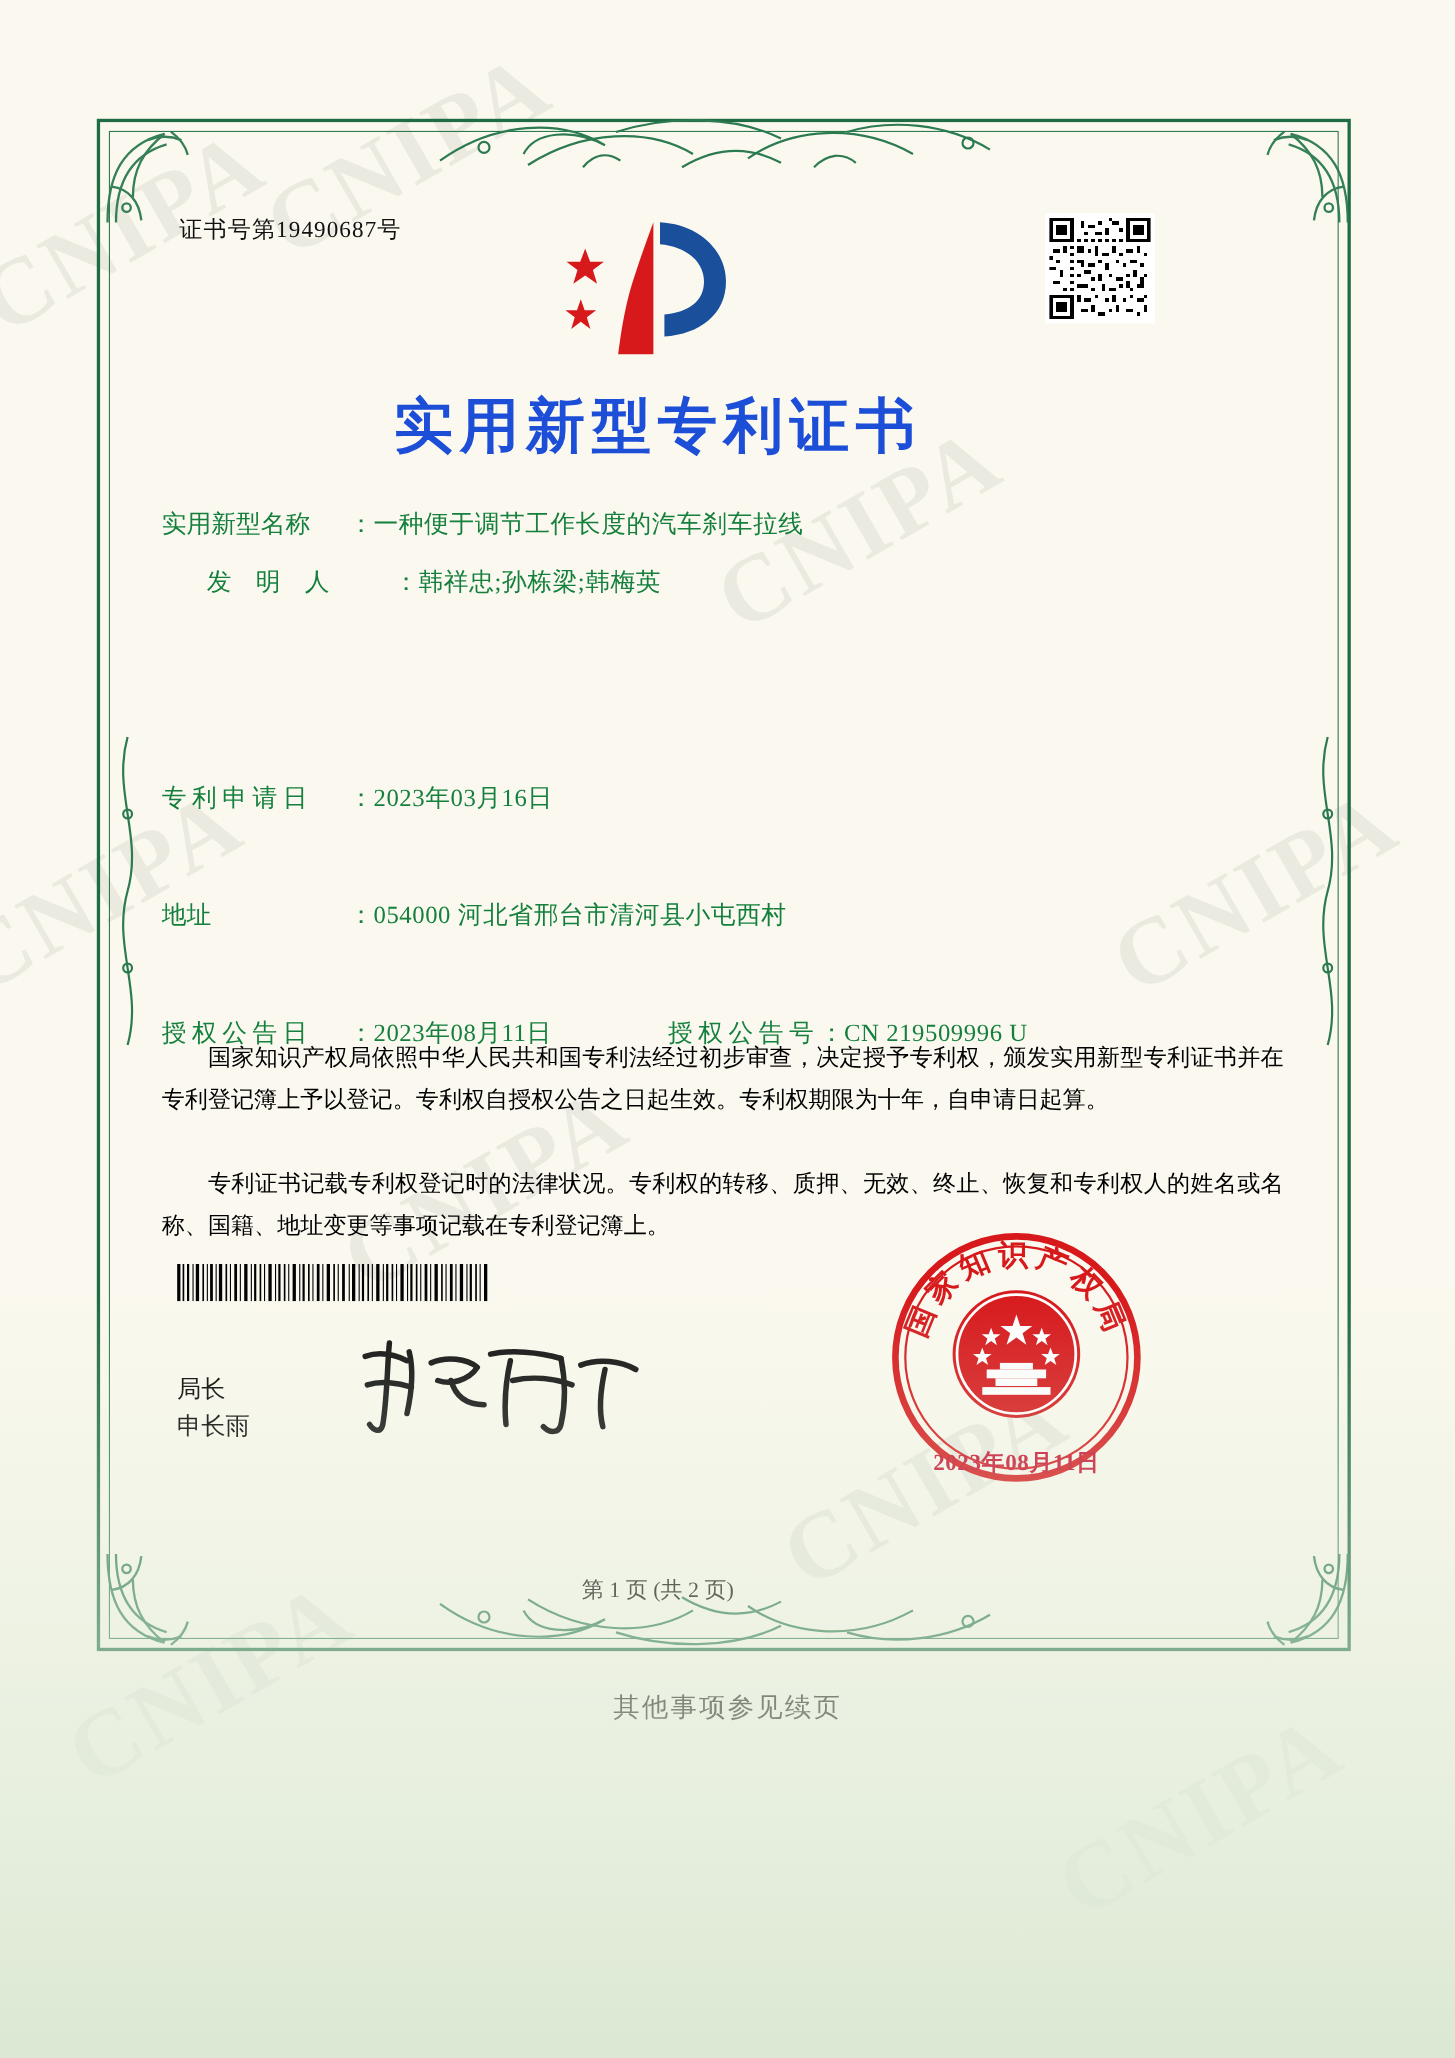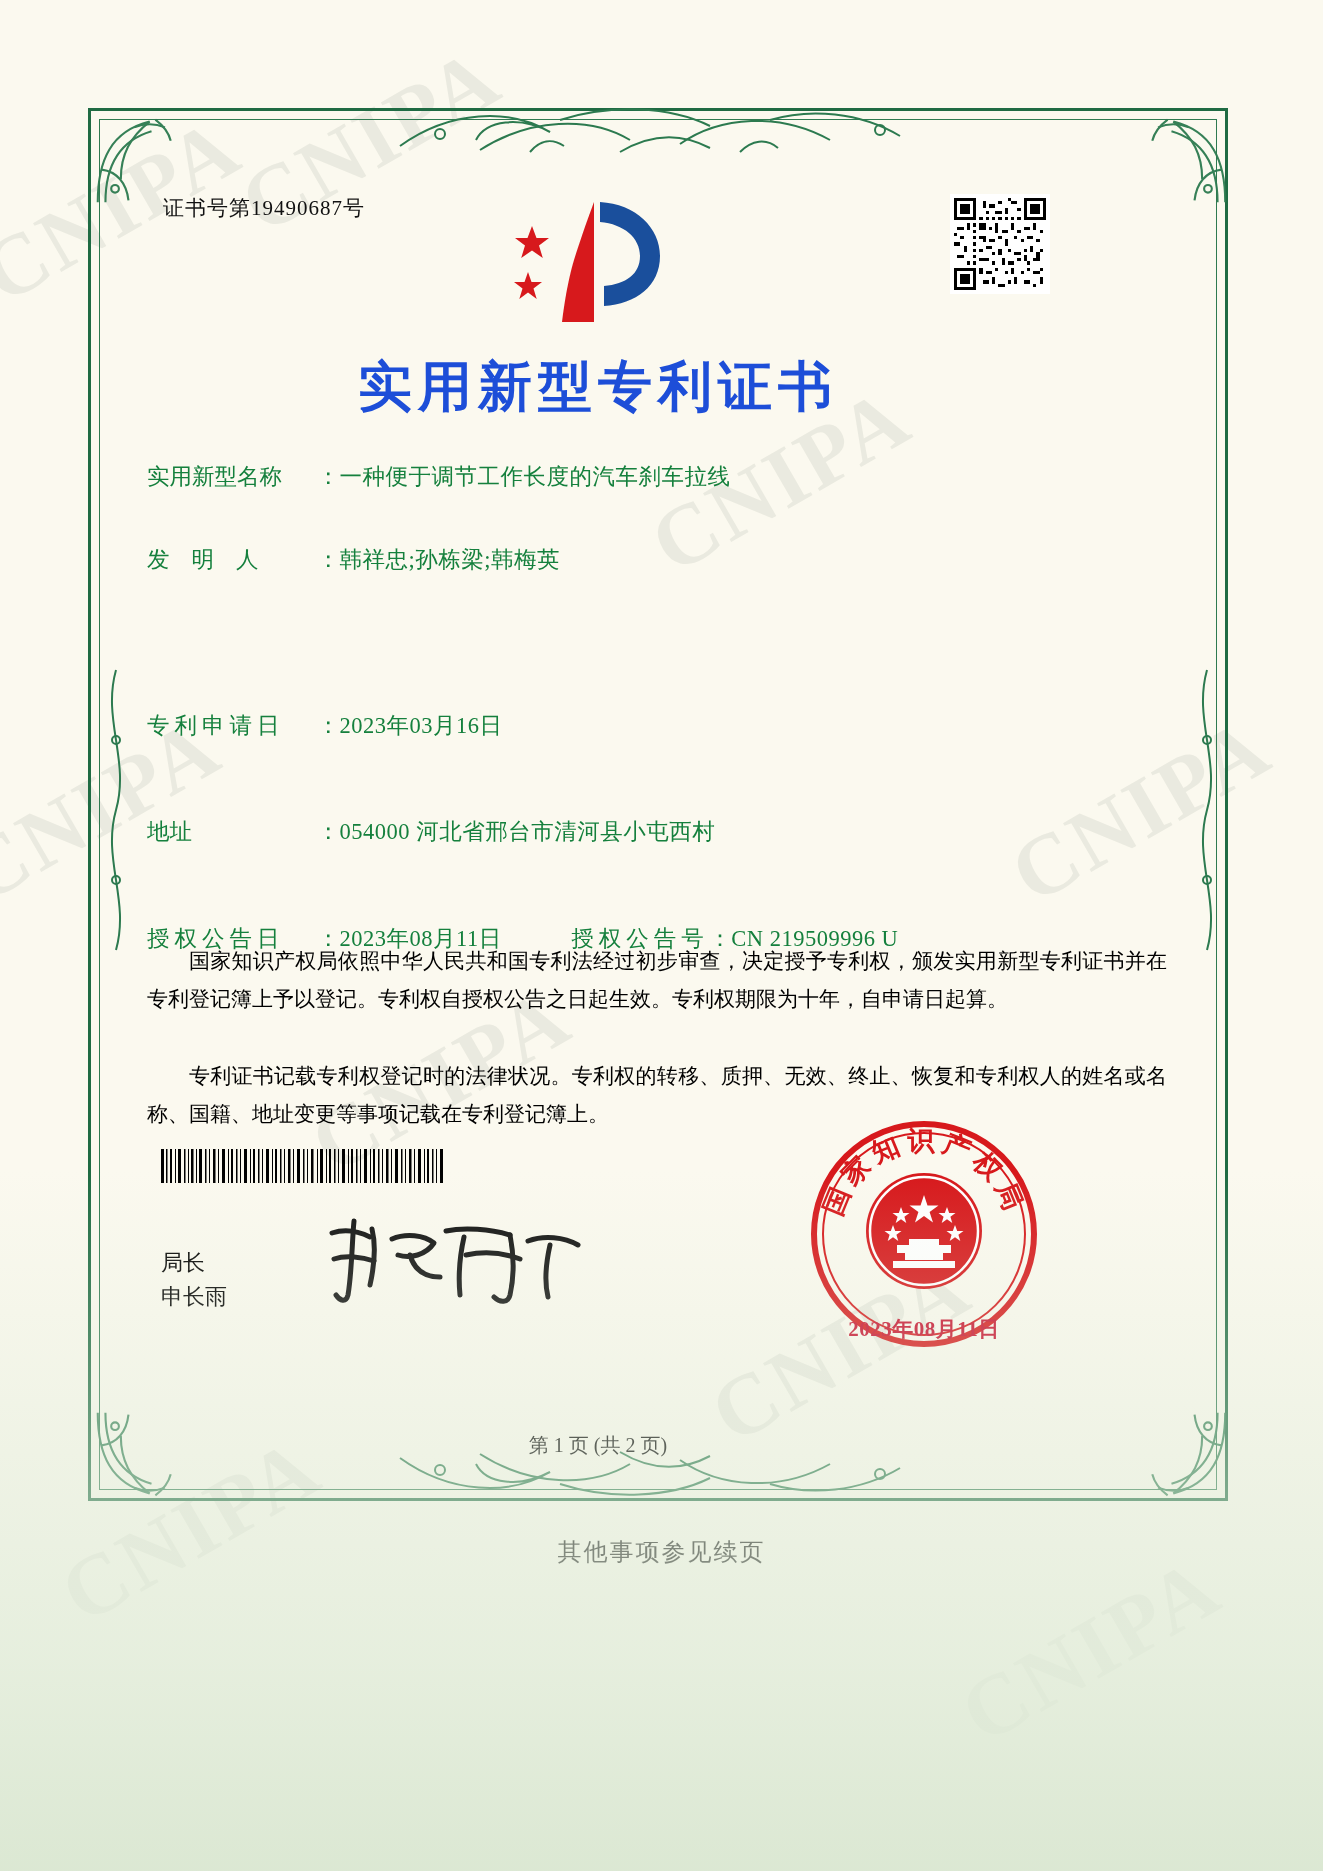--- a/index.html
+++ b/index.html
@@ -140,27 +140,27 @@
     display: inline-block;
     width: 170px;
     letter-spacing: 0;
   }
   .field .lbl.sp4 { letter-spacing: 22px; }
   .field .lbl.sp3 { letter-spacing: 13px; }
   .field .lbl.sp2 { letter-spacing: 5px; margin-top: 36px; }
   .field .val { letter-spacing: 0.5px; }
 
   #f-name   { top: 342px; }
-  #f-invent { top: 425px; }
+  #f-invent { top: 394px; margin-left: 41px; }
   #f-patno  { top: 484px; }
   #f-appdate{ top: 555px; }
   #f-owner  { top: 626px; }
   #f-addr   { top: 697px; }
   #f-pub    { top: 768px; }
-  #f-pub .pub2 { margin-left: 64px; }
+  #f-pub .pub2 { margin-left: 100px; }
   #f-pub .lbl2 { letter-spacing: 5px; }
 
   .para {
     position: absolute;
     left: 48px;
     width: 1020px;
     font-size: 21px;
     line-height: 38px;
     color: #000;
     text-align: justify;

